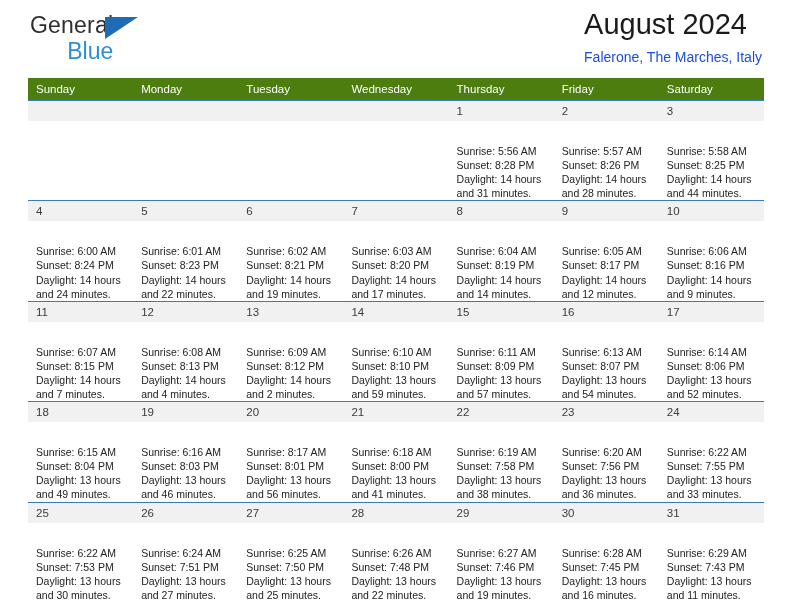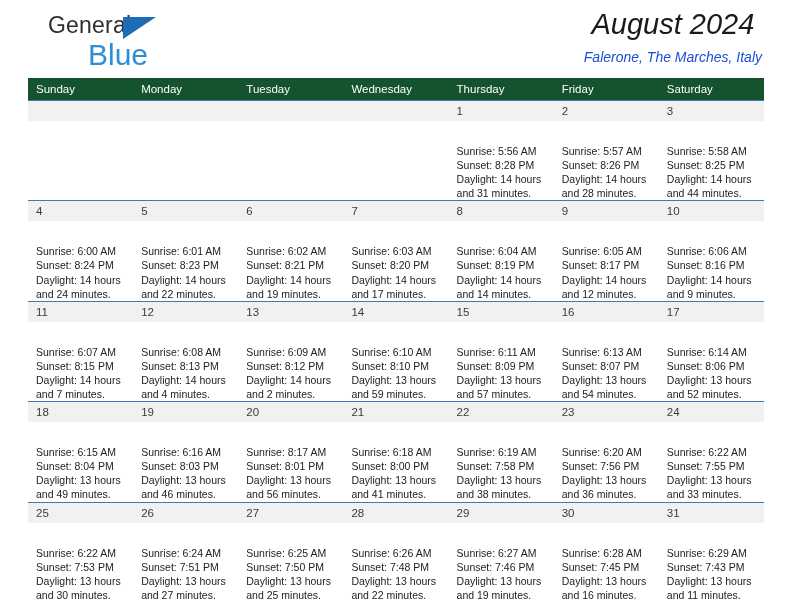--- a/index.html
+++ b/index.html
@@ -23,55 +23,55 @@
     padding: 0 28px;
   }
 
   
   .header {
     position: relative;
     height: 78px;
   }
   .brand {
     position: absolute;
-    left: 20px;
+    left: 2px;
     top: 14px;
     line-height: 1;
     user-select: none;
+    text-align: right;
   }
   .brand-top {
     position: relative;
     display: block;
     font-size: 23px;
     color: #2e2e2e;
     letter-spacing: .2px;
     height: 25px;
   }
   .brand-tri {
     position: absolute;
     left: 75px;
     top: 3px;
     width: 0;
     height: 0;
     border-left: 33px solid #1d6cb5;
     border-bottom: 22px solid transparent;
   }
   .brand-bottom {
     display: block;
-    font-size: 30px;
+    font-size: 23px;
     color: #2f8fd6;
-    margin-left: 40px;
+    margin-left: 26px;
     margin-top: 1px;
   }
   .title-block {
     position: absolute;
     right: 2px;
     top: 8px;
-    text-align: center;
-    font-style: italic;
+    text-align: left;
   }
   .cal-title {
     font-size: 29px;
     color: #1a1a1a;
     line-height: 1.12;
     font-weight: normal;
     margin: 0;
   }
   .cal-subtitle {
     font-size: 14px;
@@ -79,21 +79,21 @@
     margin-top: 9px;
   }
 
   
   table.calendar {
     width: 736px;
     border-collapse: collapse;
     table-layout: fixed;
   }
   table.calendar th {
-    background: #14532d;
+    background: #4d7c0f;
     color: #ffffff;
     font-size: 11.5px;
     font-weight: normal;
     text-align: left;
     padding: 5px 0 5px 8px;
     height: 11px;
     border: none;
   }
   table.calendar td {
     vertical-align: top;

